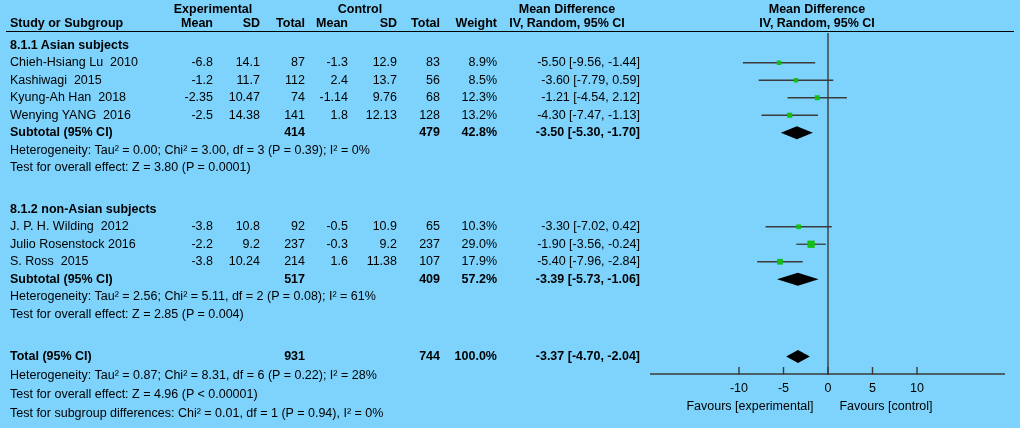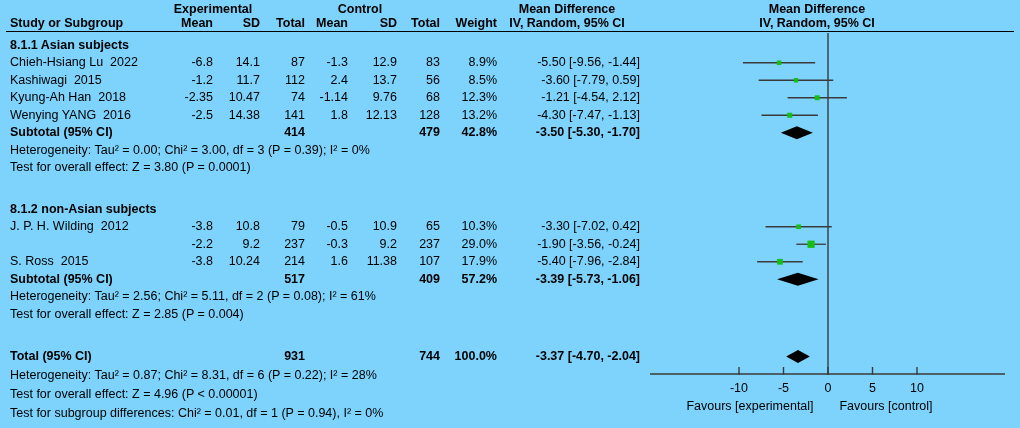--- a/index.html
+++ b/index.html
@@ -34,21 +34,21 @@
     <span class="ctr b" style="left:567px;top:16px">IV, Random, 95% CI</span>
     <span class="ctr b" style="left:817px;top:16px">IV, Random, 95% CI</span>
     <div class="hline" style="left:6px;top:30.5px;width:1008px;height:1.6px"></div>
   </div>
 
   <div id="rows">
       <div class="row" style="top: 36.5px;">
         <span style="position:absolute;left:10px;font-weight:bold">8.1.1 Asian subjects</span>
       </div>
       <div class="row" style="top: 54px;">
-        <span style="position:absolute;left:10px">Chieh-Hsiang Lu  2022</span>
+        <span style="position:absolute;left:10px">Chieh-Hsiang Lu  2010</span>
         <span style="position:absolute;right:807px">-6.8</span>
         <span style="position:absolute;right:760px">14.1</span>
         <span style="position:absolute;right:715px">87</span>
         <span style="position:absolute;right:672px">-1.3</span>
         <span style="position:absolute;right:623px">12.9</span>
         <span style="position:absolute;right:580px">83</span>
         <span style="position:absolute;right:523px">8.9%</span>
         <span style="position:absolute;right:380px">-5.50 [-9.56, -1.44]</span>
       </div>
       <div class="row" style="top: 71.5px;">
@@ -97,28 +97,29 @@
       <div class="row" style="top: 159px; padding-left: 15px;">
         <span style="position:absolute;left:10px">Test for overall effect: Z = 3.80 (P = 0.0001)</span>
       </div>
       <div class="row" style="top: 200.5px;">
         <span style="position:absolute;left:10px;font-weight:bold">8.1.2 non-Asian subjects</span>
       </div>
       <div class="row" style="top: 218px;">
         <span style="position:absolute;left:10px">J. P. H. Wilding  2012</span>
         <span style="position:absolute;right:807px">-3.8</span>
         <span style="position:absolute;right:760px">10.8</span>
-        <span style="position:absolute;right:715px">79</span>
+        <span style="position:absolute;right:715px">92</span>
         <span style="position:absolute;right:672px">-0.5</span>
         <span style="position:absolute;right:623px">10.9</span>
         <span style="position:absolute;right:580px">65</span>
         <span style="position:absolute;right:523px">10.3%</span>
         <span style="position:absolute;right:380px">-3.30 [-7.02, 0.42]</span>
       </div>
       <div class="row" style="top: 235.5px;">
+        <span style="position:absolute;left:10px">Julio Rosenstock 2016</span>
         <span style="position:absolute;right:807px">-2.2</span>
         <span style="position:absolute;right:760px">9.2</span>
         <span style="position:absolute;right:715px">237</span>
         <span style="position:absolute;right:672px">-0.3</span>
         <span style="position:absolute;right:623px">9.2</span>
         <span style="position:absolute;right:580px">237</span>
         <span style="position:absolute;right:523px">29.0%</span>
         <span style="position:absolute;right:380px">-1.90 [-3.56, -0.24]</span>
       </div>
       <div class="row" style="top: 253px;">

